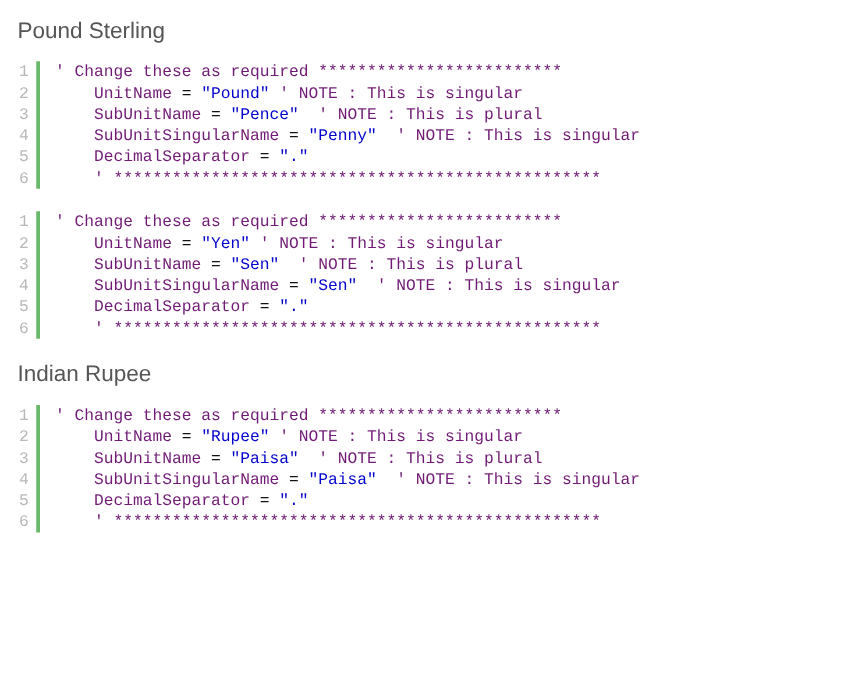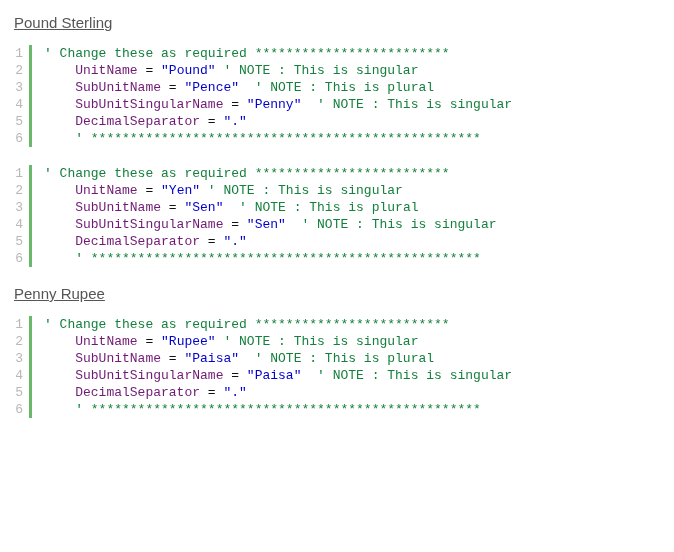--- a/index.html
+++ b/index.html
@@ -4,26 +4,25 @@
   <style>
     * { margin: 0; padding: 0; box-sizing: border-box; }
     body {
       font-family: "Segoe UI", Arial, sans-serif;
       background: #fff;
       padding: 10px 14px;
       font-size: 14px;
       color: #555;
     }
     .heading {
-      font-size: 15px;
+      font-size: 18px;
       color: #555;
       margin-bottom: 14px;
       margin-top: 4px;
       font-weight: 400;
-      text-decoration: underline;
     }
     .code-block {
       display: flex;
       margin-bottom: 18px;
       font-family: Consolas, "Courier New", monospace;
       font-size: 13px;
       line-height: 17px;
     }
     .gutter {
       text-align: right;
@@ -37,21 +36,21 @@
       height: 17px;
     }
     .code {
       padding-left: 12px;
       white-space: pre;
       color: #333;
     }
     .code .line {
       height: 17px;
     }
-    .cm { color: #15803d; }  
+    .cm { color: #701a75; }  
     .id { color: #701a75; }     
     .op { color: #111; }     
     .st { color: #0000cc; }  
   </style>
 </head>
 <body>
 
 <div id="root">
     <div class="heading">Pound Sterling</div>
     <div class="code-block">
@@ -69,21 +68,21 @@
       <div class="gutter">
         <div>1</div>
         <div>2</div>
         <div>3</div>
         <div>4</div>
         <div>5</div>
         <div>6</div>
       </div>
       <div class="code"><div class="line"><span class="cm">' Change these as required *************************</span></div><div class="line"><span class="id">    UnitName </span><span class="op">= </span><span class="st">"Yen"</span><span class="cm"> ' NOTE : This is singular</span></div><div class="line"><span class="id">    SubUnitName </span><span class="op">= </span><span class="st">"Sen"</span><span class="cm">  ' NOTE : This is plural</span></div><div class="line"><span class="id">    SubUnitSingularName </span><span class="op">= </span><span class="st">"Sen"</span><span class="cm">  ' NOTE : This is singular</span></div><div class="line"><span class="id">    DecimalSeparator </span><span class="op">= </span><span class="st">"."</span></div><div class="line"><span class="cm">    ' **************************************************</span></div></div>
     </div>
-    <div class="heading">Penny Rupee</div>
+    <div class="heading">Indian Rupee</div>
     <div class="code-block">
       <div class="gutter">
         <div>1</div>
         <div>2</div>
         <div>3</div>
         <div>4</div>
         <div>5</div>
         <div>6</div>
       </div>
       <div class="code"><div class="line"><span class="cm">' Change these as required *************************</span></div><div class="line"><span class="id">    UnitName </span><span class="op">= </span><span class="st">"Rupee"</span><span class="cm"> ' NOTE : This is singular</span></div><div class="line"><span class="id">    SubUnitName </span><span class="op">= </span><span class="st">"Paisa"</span><span class="cm">  ' NOTE : This is plural</span></div><div class="line"><span class="id">    SubUnitSingularName </span><span class="op">= </span><span class="st">"Paisa"</span><span class="cm">  ' NOTE : This is singular</span></div><div class="line"><span class="id">    DecimalSeparator </span><span class="op">= </span><span class="st">"."</span></div><div class="line"><span class="cm">    ' **************************************************</span></div></div>

